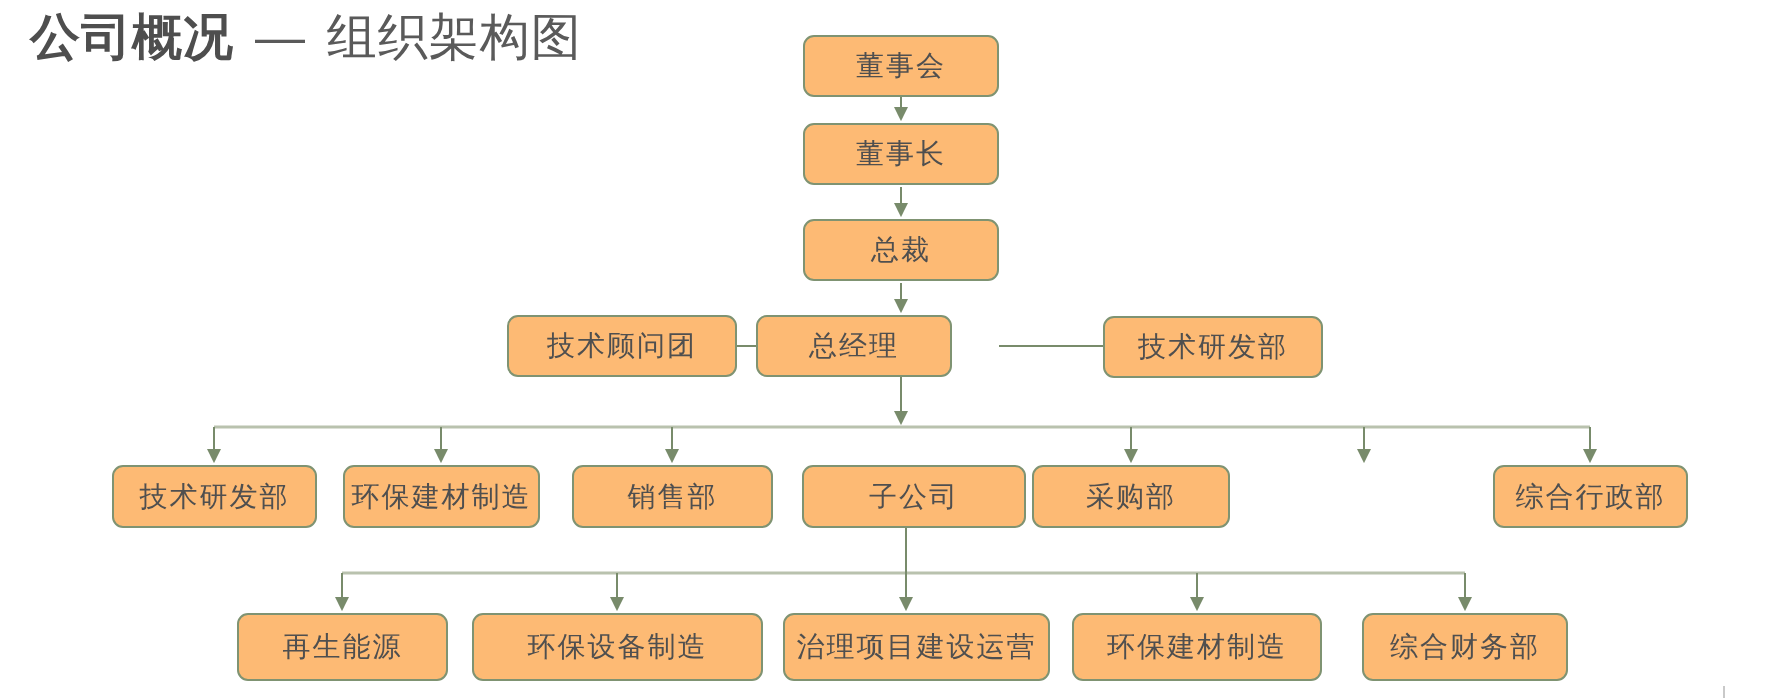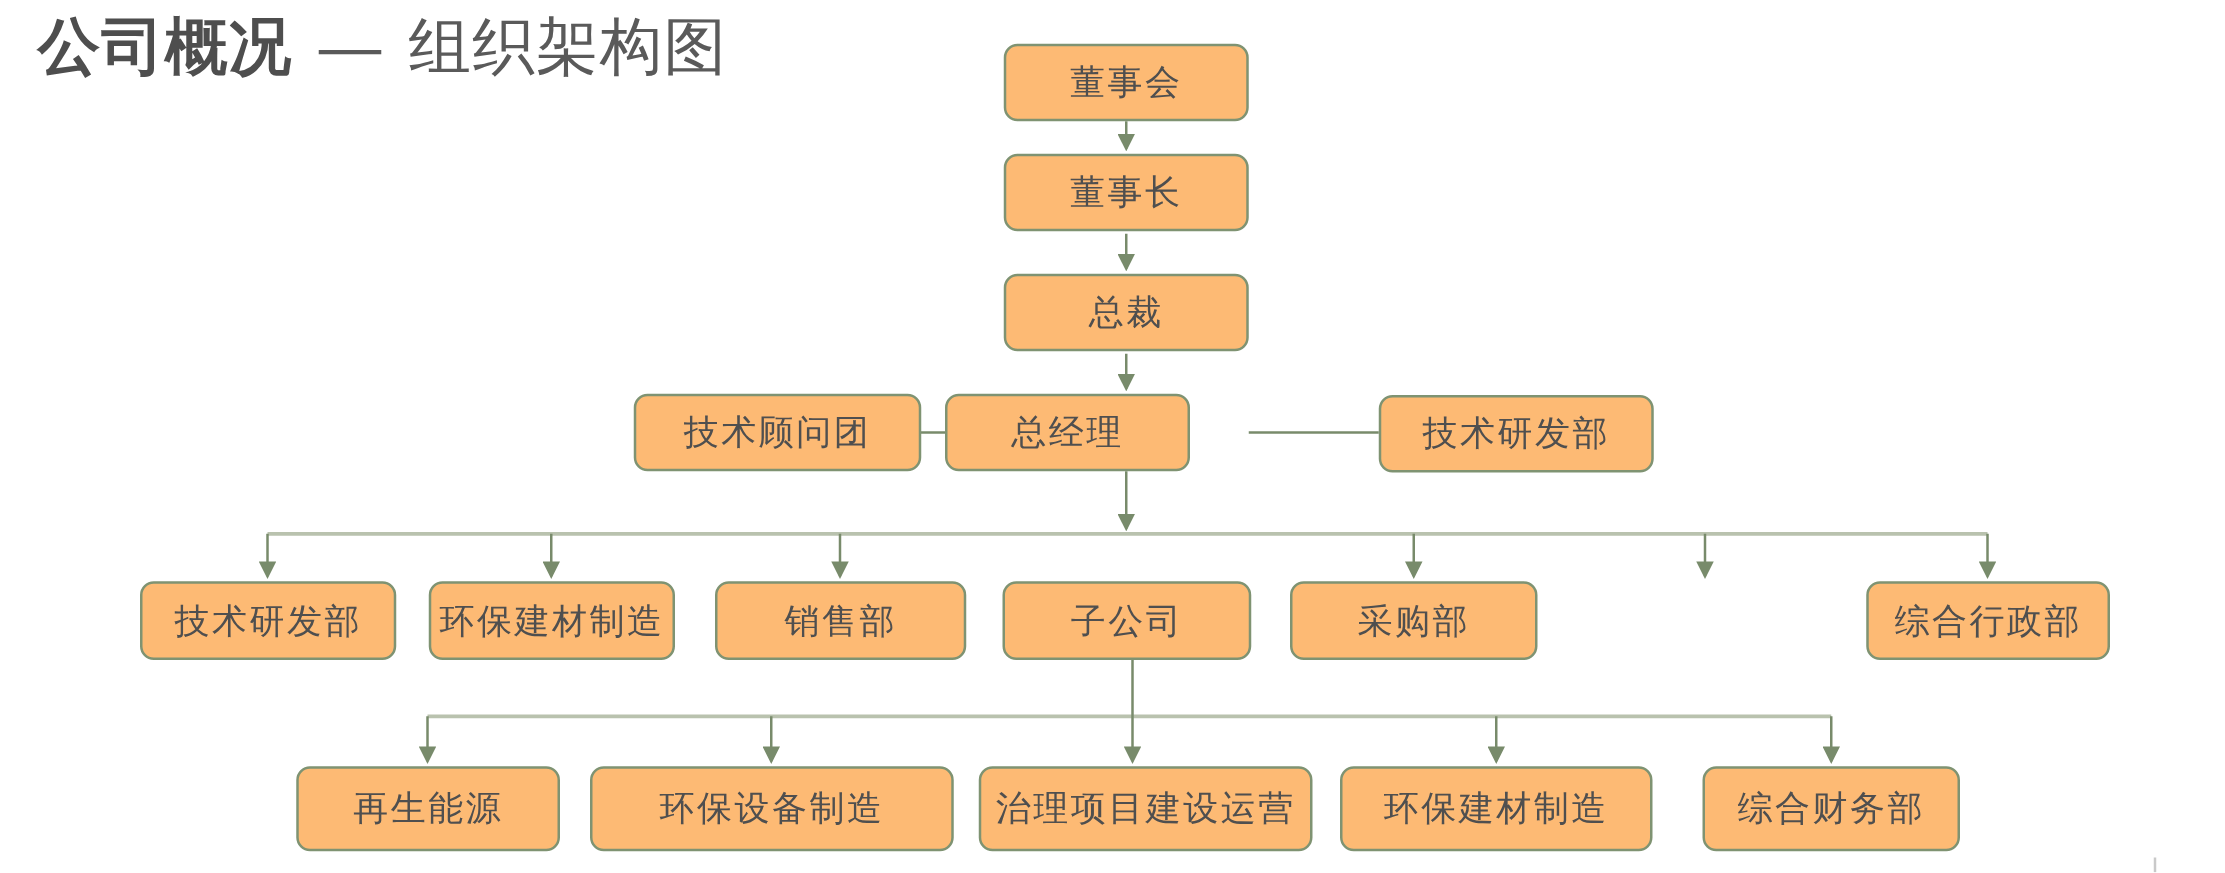--- a/index.html
+++ b/index.html
@@ -110,21 +110,21 @@
   <div class="node" style="left:803px; top:123px; width:196px; height:62px;">董事长</div>
   <div class="node" style="left:803px; top:219px; width:196px; height:62px;">总裁</div>
   <div class="node" style="left:756px; top:315px; width:196px; height:62px;">总经理</div>
 
   <div class="node" style="left:507px;  top:315px; width:230px; height:62px;">技术顾问团</div>
   <div class="node" style="left:1103px; top:316px; width:220px; height:62px;">技术研发部</div>
 
   <div class="node" style="left:112px;  top:465px; width:205px; height:63px;">技术研发部</div>
   <div class="node" style="left:343px;  top:465px; width:197px; height:63px;">环保建材制造</div>
   <div class="node" style="left:572px;  top:465px; width:201px; height:63px;">销售部</div>
-  <div class="node" style="left:802px;  top:465px; width:199px; height:63px;">子公司</div>
+  <div class="node" style="left:802px;  top:465px; width:224px; height:63px;">子公司</div>
   <div class="node" style="left:1032px; top:465px; width:198px; height:63px;">采购部</div>
   <div class="node" style="left:1493px; top:465px; width:195px; height:63px;">综合行政部</div>
 
   <div class="node" style="left:237px;  top:613px; width:211px; height:68px;">再生能源</div>
   <div class="node" style="left:472px;  top:613px; width:291px; height:68px;">环保设备制造</div>
   <div class="node" style="left:783px;  top:613px; width:267px; height:68px;">治理项目建设运营</div>
   <div class="node" style="left:1072px; top:613px; width:250px; height:68px;">环保建材制造</div>
   <div class="node" style="left:1362px; top:613px; width:206px; height:68px;">综合财务部</div>
 
   <div class="edge-mark"></div>

